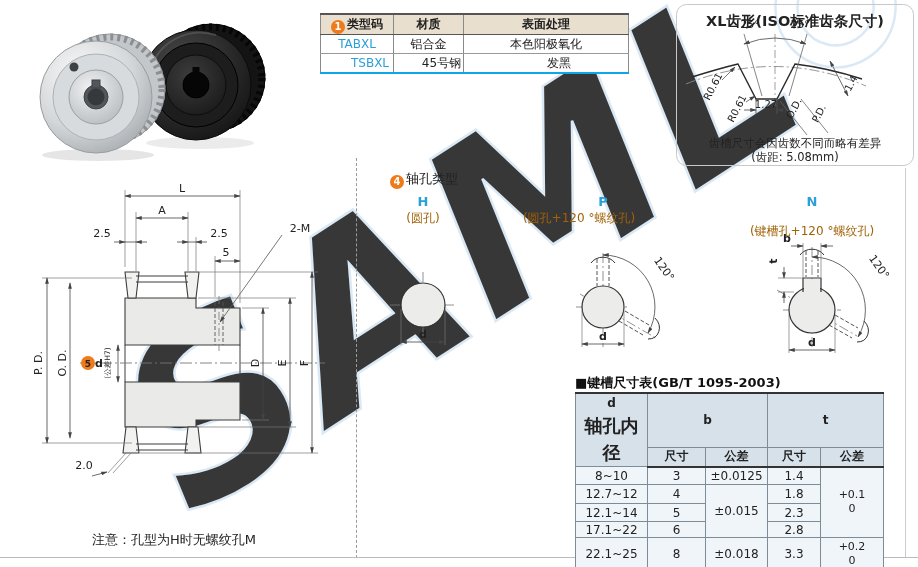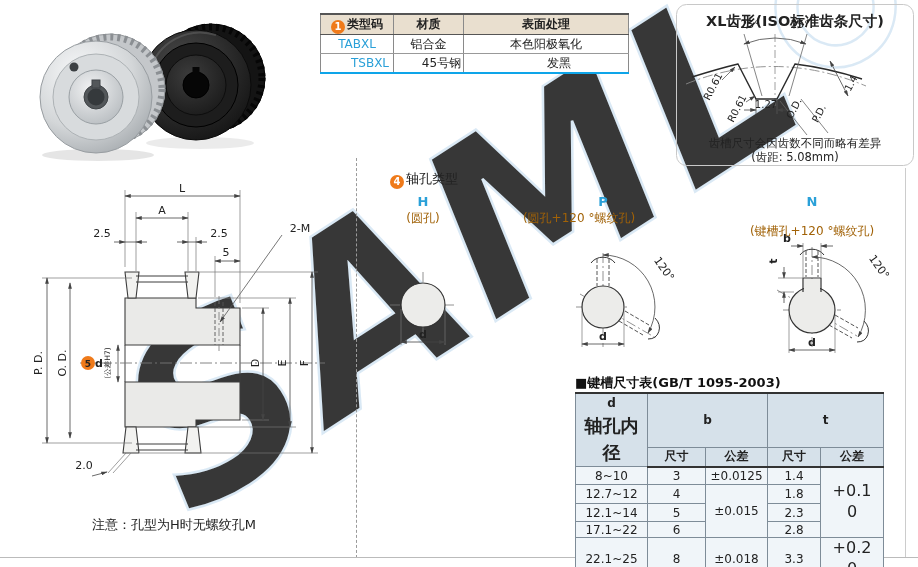--- a/index.html
+++ b/index.html
@@ -19,21 +19,21 @@
 
   
   .ktitle{font-size:13px;font-weight:bold;color:#111;}
   .ktable{border-collapse:collapse;table-layout:fixed;font-size:12px;}
   .ktable td{border:1px solid #7e8c98;text-align:center;padding:0;background:#f0f5f9;}
   .ktable tr.h1 td,.ktable tr.h2 td{background:#d6e1ea;font-weight:bold;}
   .ktable tr.h1 td{border-top:2px solid #333;}
   .ktable tr.h2 td{border-bottom:2px solid #333;height:18px;}
   .ktable td.dhead{line-height:1.5;}
   .ktable tr.last td{border-top:1.5px solid #5a6a75;border-bottom:2px solid #333;height:32px;}
-  .pre{white-space:pre-line;font-size:16px;line-height:1.3;}
+  .pre{white-space:pre-line;font-size:11px;line-height:1.3;}
 
   .badge{display:inline-block;width:14px;height:14px;border-radius:50%;background:#ef7a1a;color:#fff;
          font-size:10px;line-height:14px;text-align:center;font-weight:bold;vertical-align:-2px;margin-right:2px;}
   .blue{color:#2aa0d8;font-weight:bold;}
   .ctr{text-align:center;}
   .cap{font-size:12px;color:#a16207;}
   .vline-dash{border-left:1px dashed #9a9a9a;width:0;}
   .vline-solid{border-left:1px solid #ccc;width:0;}
   .hline{border-top:1px solid #bbb;height:0;}
   .note{font-size:13px;color:#222;}
@@ -240,21 +240,21 @@
   <circle cx="68" cy="188" r="7" fill="#ef7a1a" stroke="none"></circle>
   <text x="68" y="191.5" text-anchor="middle" font-size="9" font-weight="bold" fill="#fff">5</text>
   <text x="79" y="192" text-anchor="middle" font-size="11" font-weight="bold" fill="#2aa0d8">d</text>
   <text transform="rotate(-90,90,188)" x="90" y="188" text-anchor="middle" font-size="7.5">(公差H7)</text>
   <text transform="rotate(-90,239,188)" x="239" y="188" text-anchor="middle" class="dimtxt">D</text>
   <text transform="rotate(-90,266,188)" x="266" y="188" text-anchor="middle" class="dimtxt">E</text>
   <text transform="rotate(-90,288,188)" x="288" y="188" text-anchor="middle" class="dimtxt">F</text>
   <text x="64" y="294" text-anchor="middle" class="dimtxt">2.0</text>
 </svg>
 
-<div class="abs layer note" style="left:92px;top:516px;">注意：孔型为H时无螺纹孔M</div>
+<div class="abs layer note" style="left:92px;top:531px;">注意：孔型为H时无螺纹孔M</div>
 
 <div class="abs layer" style="left:390px;top:170px;font-size:13px;">
   <span class="badge">4</span><span>轴孔类型</span>
 </div>
 <div class="abs layer blue ctr" style="left:398px;top:194px;width:50px;font-size:13px;">H</div>
 <div class="abs layer cap ctr" style="left:383px;top:210px;width:80px;">(圆孔)</div>
 <div class="abs layer blue ctr" style="left:578px;top:194px;width:50px;font-size:13px;">P</div>
 <div class="abs layer cap ctr" style="left:504px;top:210px;width:150px;">(圆孔+120 °螺纹孔)</div>
 <div class="abs layer blue ctr" style="left:787px;top:194px;width:50px;font-size:13px;">N</div>
 <div class="abs layer cap ctr" style="left:732px;top:223px;width:160px;">(键槽孔+120 °螺纹孔)</div>

